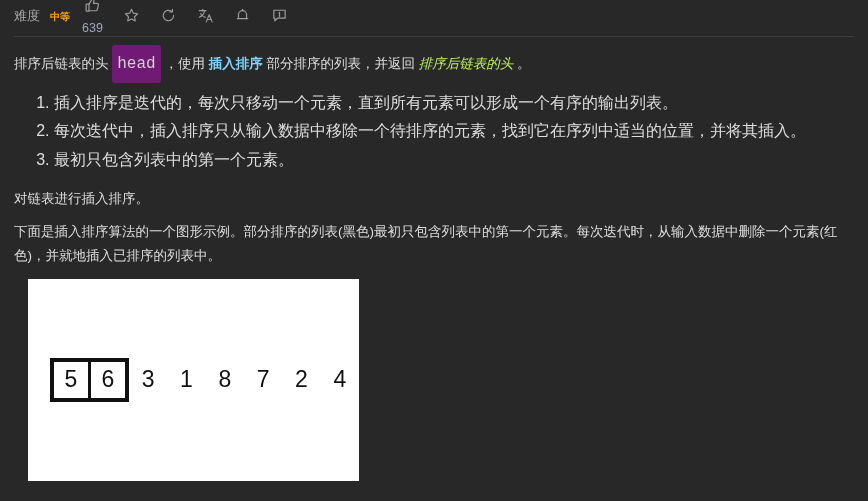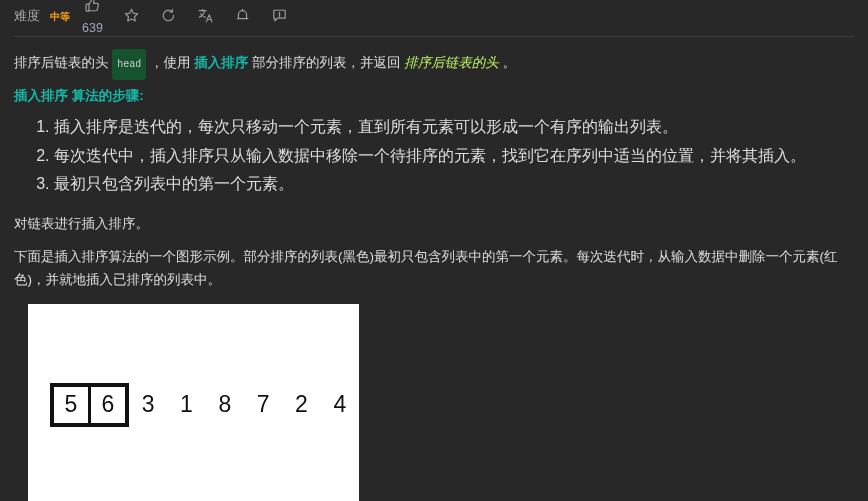--- a/index.html
+++ b/index.html
@@ -67,27 +67,27 @@
   .content {
     padding: 14px 14px 0 14px;
     line-height: 1.72;
   }
   .para {
     margin: 0 0 10px 0;
     color: #dedede;
     font-size: 13.5px;
   }
   .para.tight { margin-bottom: 4px; }
-  .bold { font-weight: bold; color: #14b8a6; }
+  .bold { font-weight: bold; color: #7dd3fc; }
   .em { font-style: italic; color: #bef264; }
   code.chip {
     font-family: "Liberation Mono", "DejaVu Sans Mono", monospace;
-    background: #14532d;
+    background: #701a75;
     color: #d0d0d0;
-    font-size: 10px;
+    font-size: 16px;
     padding: 10px 5px;
     border-radius: 3px;
     white-space: nowrap;
   }
   ol.steps {
     margin: 6px 0 14px 0;
     padding-left: 40px;
     color: #dedede;
   }
   ol.steps li {
@@ -210,21 +210,20 @@
   </div>
 
 </div>
 
 <div class="divider"></div>
 
 <div class="content">
 
   <p class="para"><span>排序后链表的头 </span><code class="chip">head</code><span> ，使用 </span><span class="bold">插入排序</span><span> 部分排序的列表，并返回 </span><span class="em">排序后链表的头</span><span> 。</span></p>
 
-  <p class="para tight"><span class="bold">插入排序</span><span class="bold"> 算法的步骤:</span></p>
 
   <ol class="steps">
     <li>插入排序是迭代的，每次只移动一个元素，直到所有元素可以形成一个有序的输出列表。</li>
     <li>每次迭代中，插入排序只从输入数据中移除一个待排序的元素，找到它在序列中适当的位置，并将其插入。</li>
     <li>最初只包含列表中的第一个元素。</li>
   </ol>
 
   <p class="para">对链表进行插入排序。</p>
 
   <p class="para">下面是插入排序算法的一个图形示例。部分排序的列表(黑色)最初只包含列表中的第一个元素。每次迭代时，从输入数据中删除一个元素(红色)，并就地插入已排序的列表中。</p>

